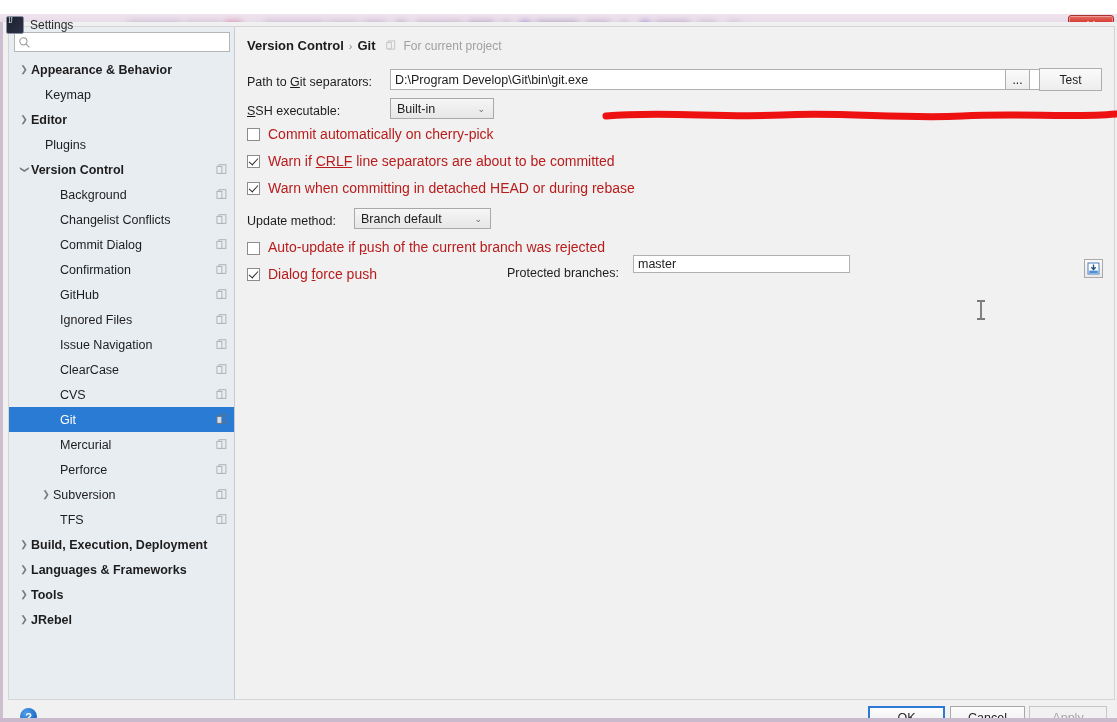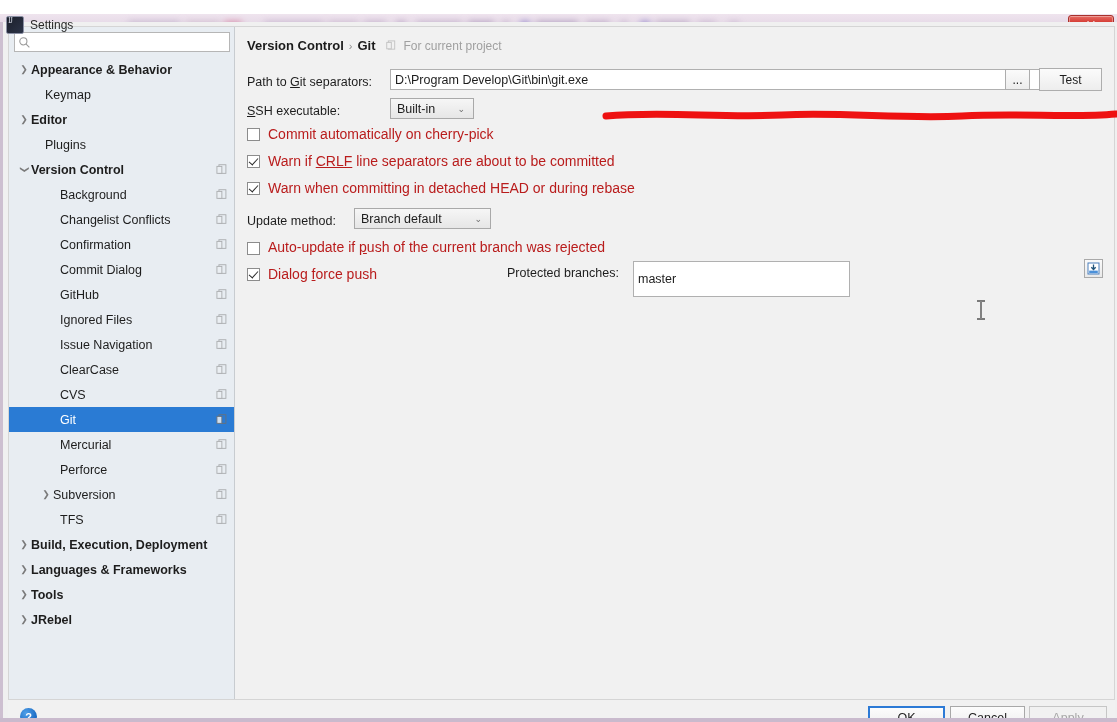--- a/index.html
+++ b/index.html
@@ -455,28 +455,28 @@
             </svg>
           </div>
           <div class="tree-row lvl1">
             <span class="tr-label">Changelist Conflicts</span>
             <svg class="proj-ico" viewBox="0 0 12 12">
               <rect x="3.2" y="0.8" width="7.6" height="9.4" fill="none" stroke="#6f6f6f" stroke-width="1"></rect>
               <rect x="1" y="2.6" width="5.4" height="7.6" fill="#eef1f4" stroke="#6f6f6f" stroke-width="1"></rect>
             </svg>
           </div>
           <div class="tree-row lvl1">
+            <span class="tr-label">Commit Dialog</span>
+            <svg class="proj-ico" viewBox="0 0 12 12">
+              <rect x="3.2" y="0.8" width="7.6" height="9.4" fill="none" stroke="#6f6f6f" stroke-width="1"></rect>
+              <rect x="1" y="2.6" width="5.4" height="7.6" fill="#eef1f4" stroke="#6f6f6f" stroke-width="1"></rect>
+            </svg>
+          </div>
+          <div class="tree-row lvl1">
             <span class="tr-label">Confirmation</span>
-            <svg class="proj-ico" viewBox="0 0 12 12">
-              <rect x="3.2" y="0.8" width="7.6" height="9.4" fill="none" stroke="#6f6f6f" stroke-width="1"></rect>
-              <rect x="1" y="2.6" width="5.4" height="7.6" fill="#eef1f4" stroke="#6f6f6f" stroke-width="1"></rect>
-            </svg>
-          </div>
-          <div class="tree-row lvl1">
-            <span class="tr-label">Commit Dialog</span>
             <svg class="proj-ico" viewBox="0 0 12 12">
               <rect x="3.2" y="0.8" width="7.6" height="9.4" fill="none" stroke="#6f6f6f" stroke-width="1"></rect>
               <rect x="1" y="2.6" width="5.4" height="7.6" fill="#eef1f4" stroke="#6f6f6f" stroke-width="1"></rect>
             </svg>
           </div>
           <div class="tree-row lvl1">
             <span class="tr-label">GitHub</span>
             <svg class="proj-ico" viewBox="0 0 12 12">
               <rect x="3.2" y="0.8" width="7.6" height="9.4" fill="none" stroke="#6f6f6f" stroke-width="1"></rect>
               <rect x="1" y="2.6" width="5.4" height="7.6" fill="#eef1f4" stroke="#6f6f6f" stroke-width="1"></rect>
@@ -577,21 +577,21 @@
         </svg>
         <span class="bc-scope">For current project</span>
       </div>
 
       <div class="row-lbl" style="left:11px; top:48px;"><span>Path to </span><span class="u">G</span><span>it separators:</span></div>
       <input class="txtfield" style="left: 154px; top: 42px; width: 685px; height: 21px;" type="text" value="D:\Program Develop\Git\bin\git.exe">
       <div class="btn" style="left:769px; top:42px; width:25px; height:21px;">...</div>
       <div class="btn" style="left:803px; top:41px; width:63px; height:23px;">Test</div>
 
       <div class="row-lbl" style="left:11px; top:77px;"><span class="u">S</span>SH executable:</div>
-      <div class="combo" style="left:154px; top:71px; width:84px; height:21px;">
+      <div class="combo" style="left:154px; top:71px; width:104px; height:21px;">
         <span>Built-in</span>
         <span class="arr">⌄</span>
       </div>
 
       <div class="cb-row" style="left:11px; top:99px;">
         <span class="cbox"></span>
         <span class="cb-lbl">Commit automatically on cherry-pick</span>
       </div>
 
       <div class="cb-row" style="left:11px; top:126px;">
@@ -614,21 +614,21 @@
         <span class="cbox"></span>
         <span class="cb-lbl"><span>Auto-update if </span><span class="u">p</span><span>ush of the current branch was rejected</span></span>
       </div>
 
       <div class="cb-row" style="left:11px; top:239px;">
         <span class="cbox on"></span>
         <span class="cb-lbl"><span>Dialog </span><span class="u">f</span><span>orce push</span></span>
       </div>
 
       <div class="row-lbl" style="left:271px; top:239px;">Protected branches:</div>
-      <input class="txtfield" style="left: 397px; top: 234px; width: 217px; height: 36px;" type="text" value="master">
+      <input class="txtfield" style="left: 397px; top: 228px; width: 217px; height: 18px;" type="text" value="master">
       <div class="iconbtn" style="left:848px; top:232px; width:19px; height:19px;">
         <svg width="13" height="13" viewBox="0 0 13 13">
           <rect x="1" y="1" width="11" height="11" fill="#ffffff" stroke="#4a7ebb" stroke-width="1"></rect>
           <rect x="2.2" y="8.6" width="8.6" height="2.6" fill="#4a90d9"></rect>
           <path d="M6.5 2.4 L6.5 7.2 M4.3 5.2 L6.5 7.5 L8.7 5.2" stroke="#20537a" stroke-width="1.3" fill="none"></path>
         </svg>
       </div>
 
       <svg class="annot" viewBox="0 0 520 16">
         <path d="M4,9 C60,4 120,11 180,8 C240,5 300,12 360,9 C420,6 470,11 514,7" stroke="#ee1111" stroke-width="7" fill="none" stroke-linecap="round"></path>

